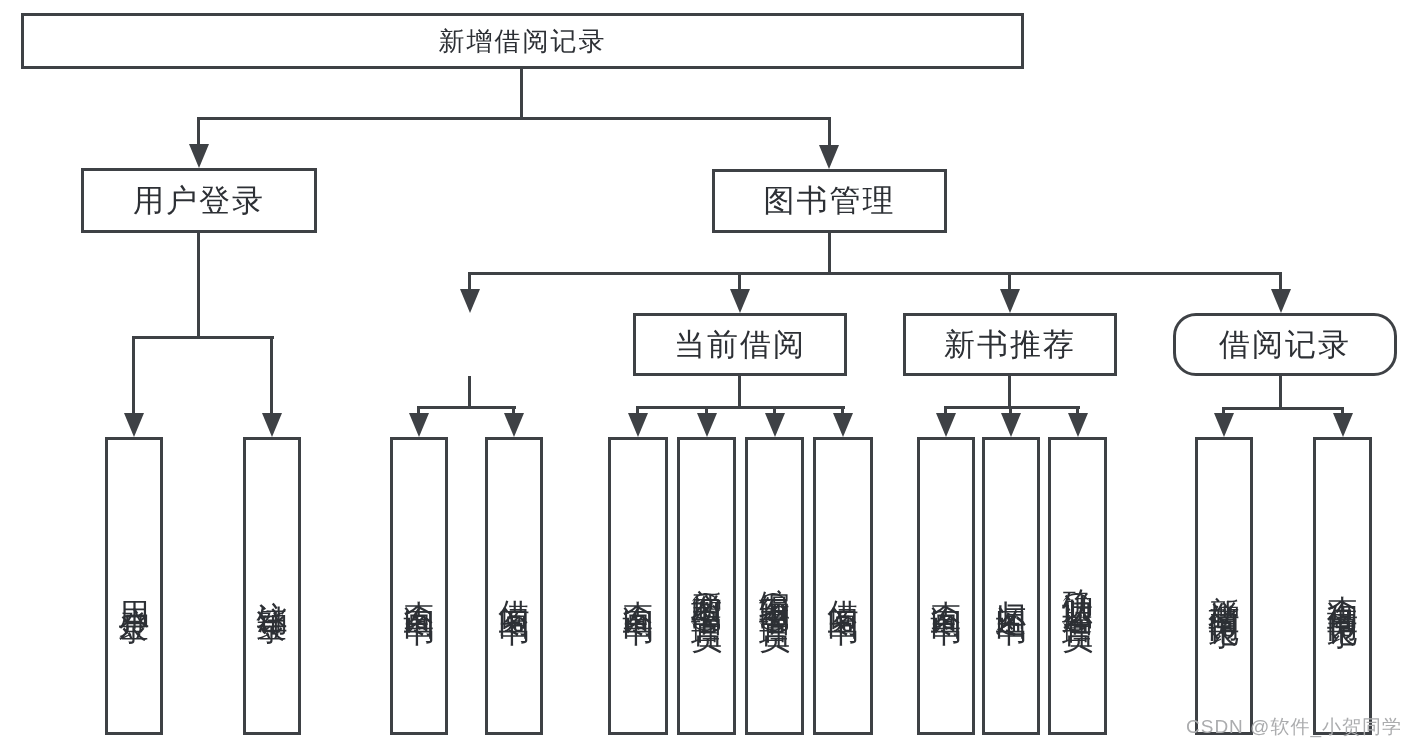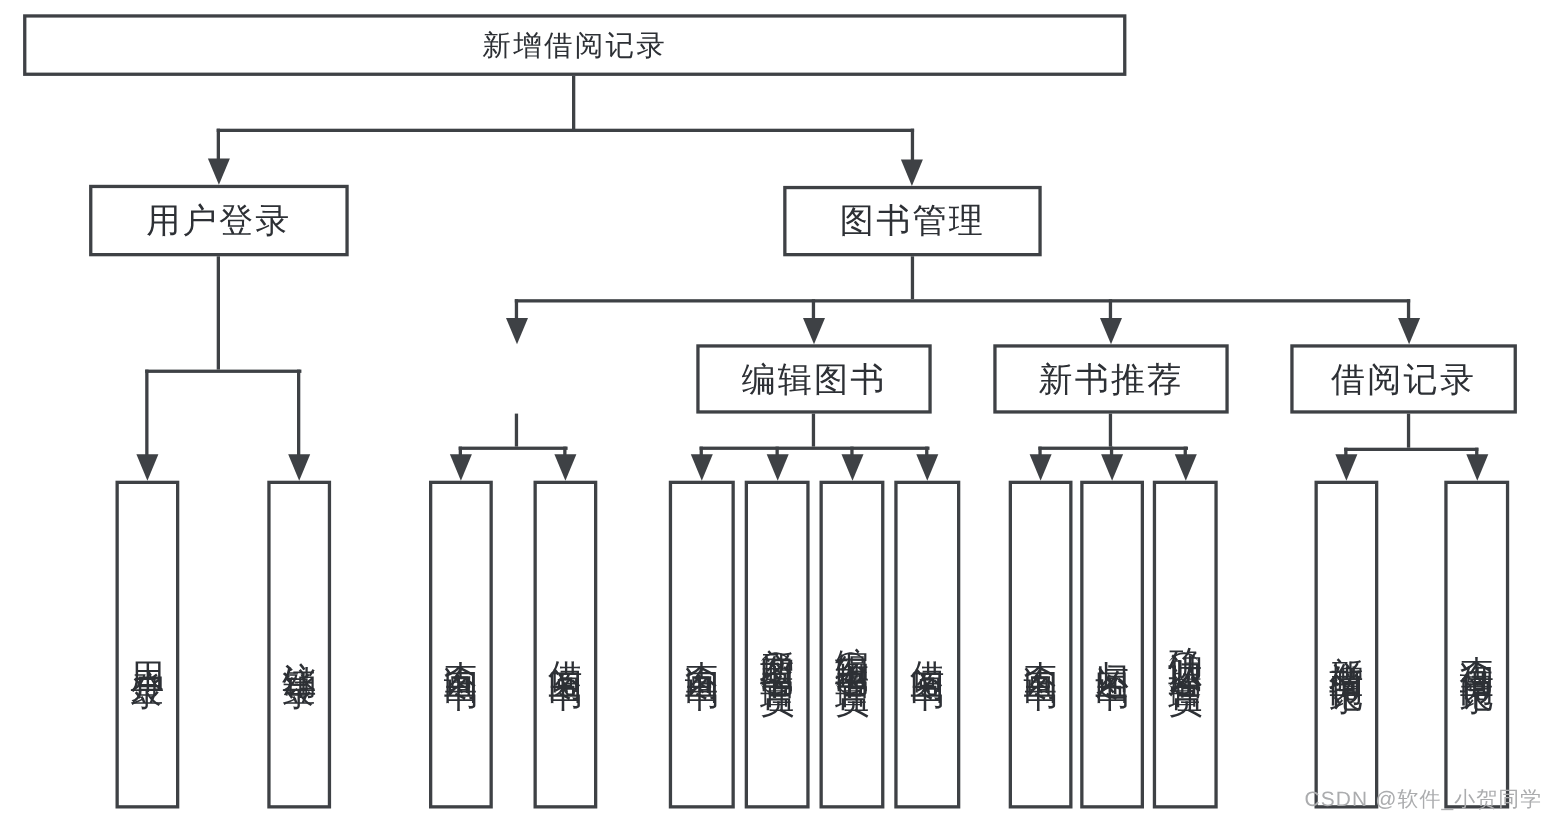--- a/index.html
+++ b/index.html
@@ -59,28 +59,28 @@
   <div class="box" style="left:81px;top:168px;width:236px;height:65px;">
     <span>用户登录</span>
   </div>
 
   <div class="box" style="left:712px;top:169px;width:235px;height:64px;text-align:center;">
     <span>图书管理</span>
   </div>
 
 
   <div class="box" style="left:633px;top:313px;width:214px;height:63px;">
-    <span>编辑图书</span>
+    <span>当前借阅</span>
   </div>
 
   <div class="box" style="left:903px;top:313px;width:214px;height:63px;">
     <span>新书推荐</span>
   </div>
 
-  <div class="box" style="left:1173px;top:313px;width:206px;height:63px;">
+  <div class="box" style="left:1173px;top:313px;width:224px;height:63px;border-radius:23px;">
     <span>借阅记录</span>
   </div>
 
   <div class="box vbox" style="left:105px;top:437px;width:58px;height:298px;">
     <span>用户登录</span>
   </div>
   <div class="box vbox" style="left:243px;top:437px;width:58px;height:298px;">
     <span>注销登录</span>
   </div>
 

